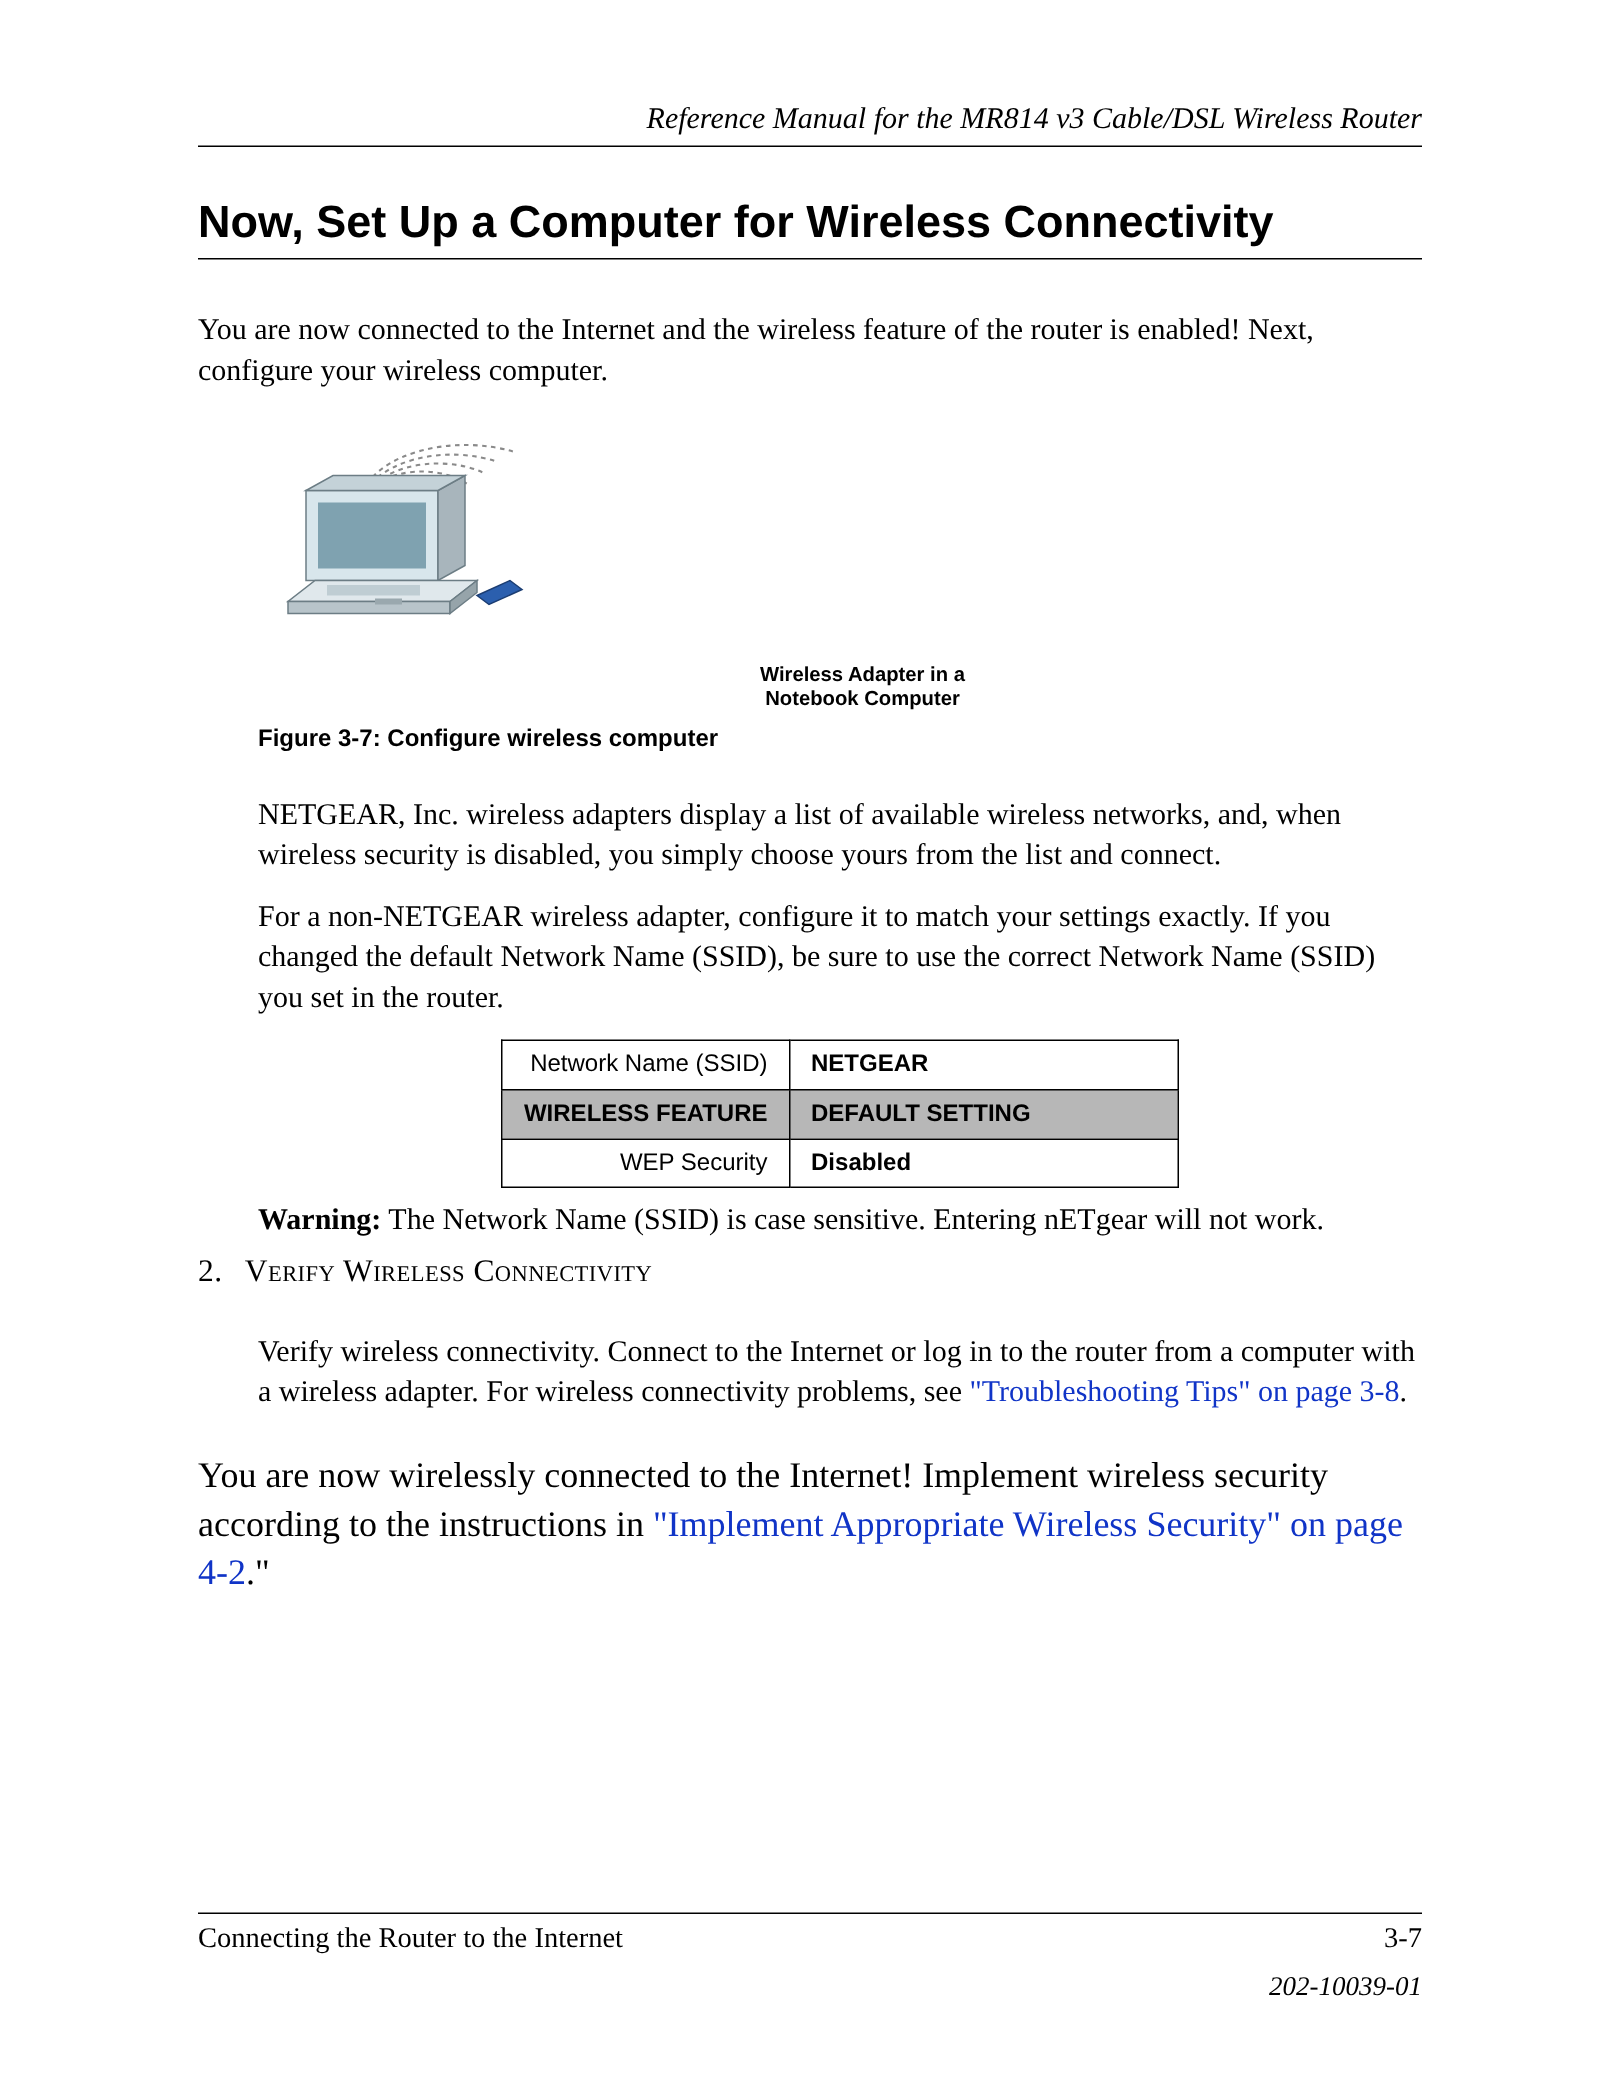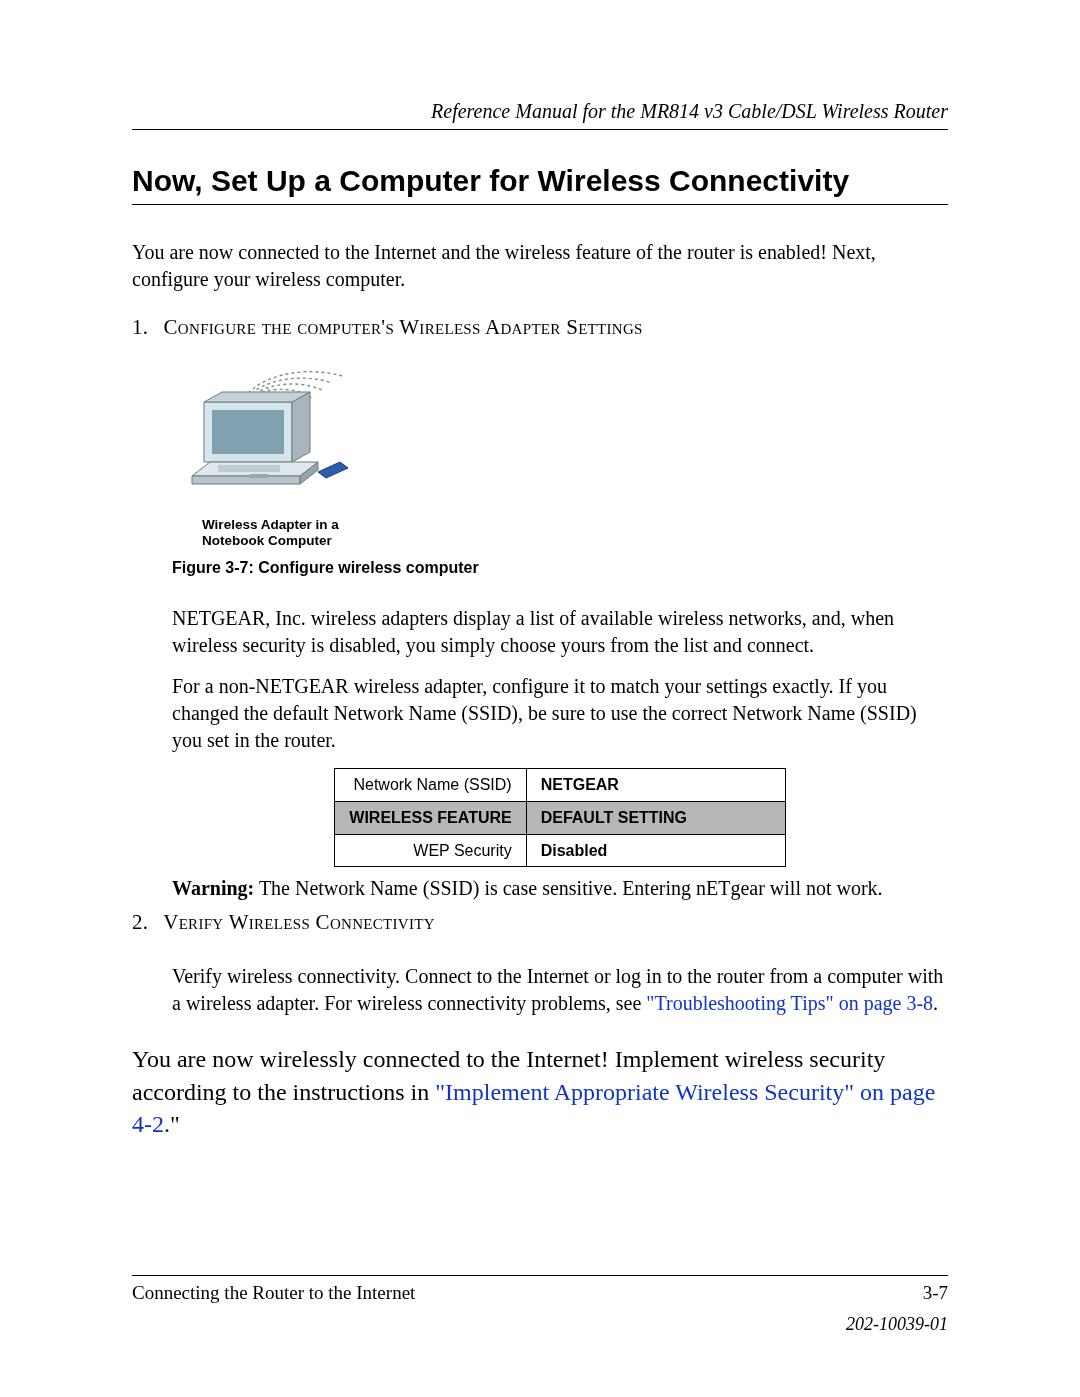--- a/index.html
+++ b/index.html
@@ -7,21 +7,21 @@
     padding: 0;
     background: #ffffff;
     font-family: "Times New Roman", Times, serif;
     color: #000;
   }
   .page {
     width: 1080px;
     height: 1397px;
     position: relative;
     box-sizing: border-box;
-    padding: 100px 132px 80px 132px;
+    padding: 68px 132px 80px 132px;
   }
   .running-head {
     text-align: right;
     font-style: italic;
     font-size: 20px;
     margin-bottom: 6px;
   }
   .rule {
     border: none;
     border-top: 1.5px solid #000;
@@ -43,20 +43,21 @@
     font-variant: small-caps;
     letter-spacing: 0.3px;
     margin: 10px 0 18px 0;
   }
   .step-head .num {
     display: inline-block;
     width: 26px;
   }
   .figure-block {
     margin: 18px 0 10px 40px;
+    text-align: center;
   }
   .laptop-svg {
     width: 190px;
     height: 155px;
     display: block;
   }
   .img-caption {
     font-family: Arial, Helvetica, sans-serif;
     font-weight: bold;
     font-size: 13.5px;
@@ -124,24 +125,20 @@
 <div class="page">
 
   <div class="running-head">Reference Manual for the MR814 v3 Cable/DSL Wireless Router</div>
   <hr class="rule">
 
   <h1 class="section-title">Now, Set Up a Computer for Wireless Connectivity</h1>
   <hr class="rule">
 
   <p class="intro">You are now connected to the Internet and the wireless feature of the router is enabled! Next, configure your wireless computer.</p>
 
-  <div class="step-head">
-    <span class="num">1.</span>
-    <span>Configure the computer's Wireless Adapter Settings</span>
-  </div>
 
   <div class="figure-block">
     <svg class="laptop-svg" viewBox="0 0 190 155">
 
       <g stroke="#8a8a8a" stroke-width="1.4" fill="none" stroke-dasharray="3 3">
         <path d="M70 45 A70 40 0 0 1 170 18"></path>
         <path d="M70 50 A60 35 0 0 1 160 25"></path>
         <path d="M70 55 A50 30 0 0 1 150 32"></path>
         <path d="M70 60 A40 24 0 0 1 140 40"></path>
       </g>

